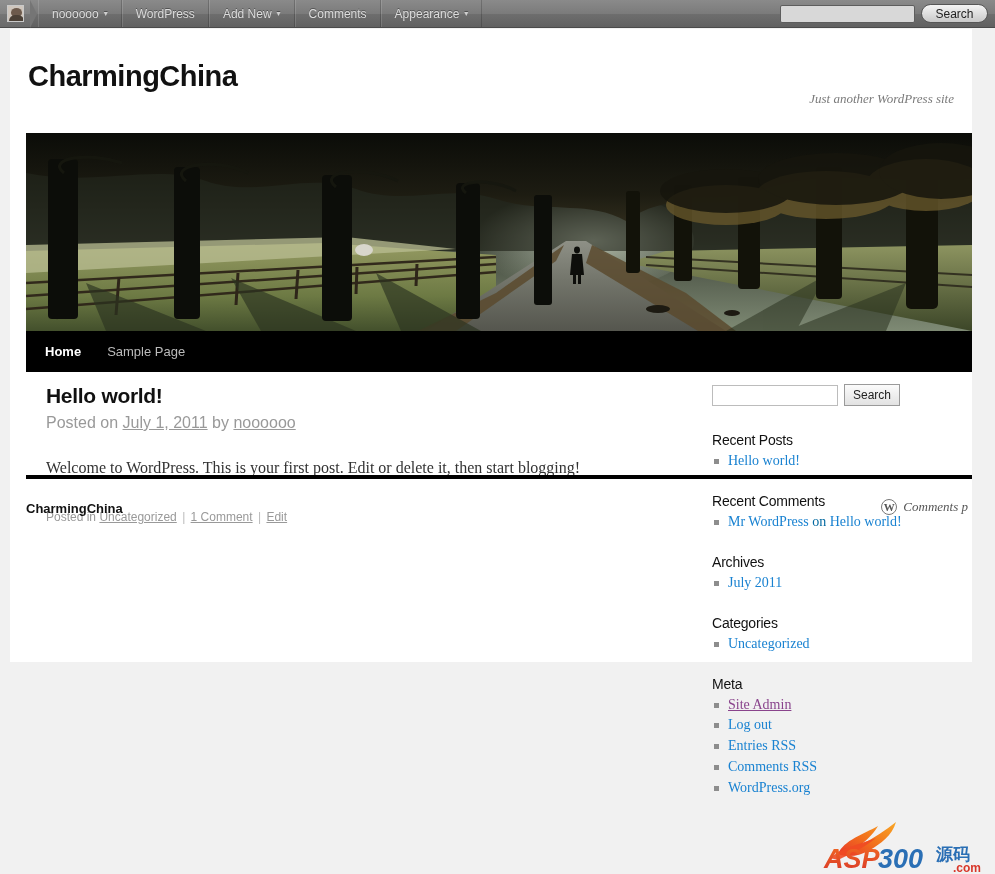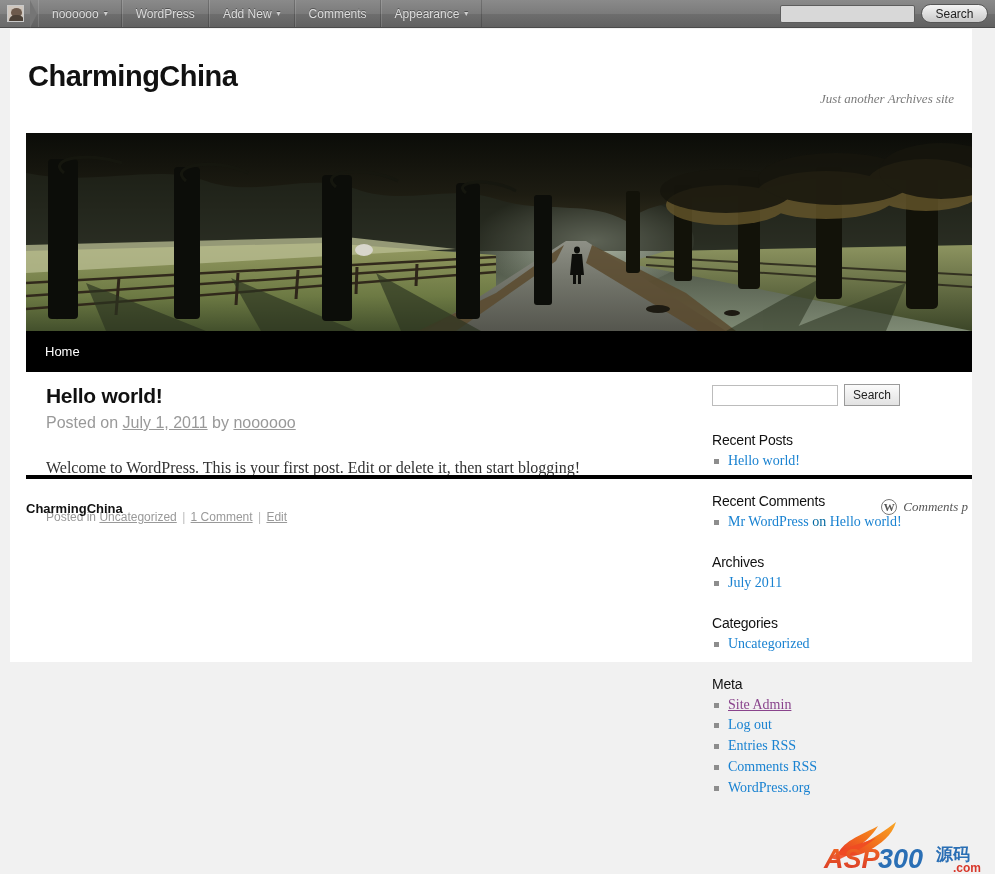--- a/index.html
+++ b/index.html
@@ -134,21 +134,21 @@
   }
   #access .menu-item {
     padding: 0 13px;
     font-size: 13px;
     line-height: 41px;
     cursor: pointer;
     color: #bbb;
   }
   #access .menu-item.current {
     color: #fff;
-    font-weight: normal;
+    font-weight: bold;
     padding-left: 19px;
   }
 
   
   #main {
     position: absolute;
     left: 0; top: 355px;
     width: 962px;
   }
   #primary {
@@ -312,21 +312,21 @@
   <div class="ab-search">
     <input type="text" value="" placeholder="" style="">
     <button>Search</button>
   </div>
 </div>
 
 <div id="page">
 
   <div id="branding">
     <h1 id="site-title">CharmingChina</h1>
-    <div id="site-description">Just another Archives site</div>
+    <div id="site-description">Just another WordPress site</div>
   </div>
 
   <div id="header-image">
     <svg width="946" height="198" viewBox="0 0 946 198" xmlns="http://www.w3.org/2000/svg" aria-hidden="true">
       <defs>
         <linearGradient id="sky" x1="0" y1="0" x2="0" y2="1">
           <stop offset="0%" stop-color="#1b1d15"></stop>
           <stop offset="55%" stop-color="#40463a"></stop>
           <stop offset="100%" stop-color="#7e8a74"></stop>
         </linearGradient>
@@ -451,20 +451,21 @@
         <rect x="552" y="141" width="3" height="10"></rect>
       </g>
 
       <ellipse cx="632" cy="176" rx="12" ry="4" fill="#1d1a12"></ellipse>
       <ellipse cx="706" cy="180" rx="8" ry="3" fill="#1d1a12"></ellipse>
     </svg>
   </div>
 
   <div id="access">
     <div class="menu-item current">Home</div>
+    <div class="menu-item">Sample Page</div>
   </div>
 
   <div id="main">
 
     <div id="primary">
       <article>
         <h1 class="entry-title">Hello world!</h1>
         <div class="entry-meta">
           <span>Posted on</span>
           <a href="#">July 1, 2011</a>

